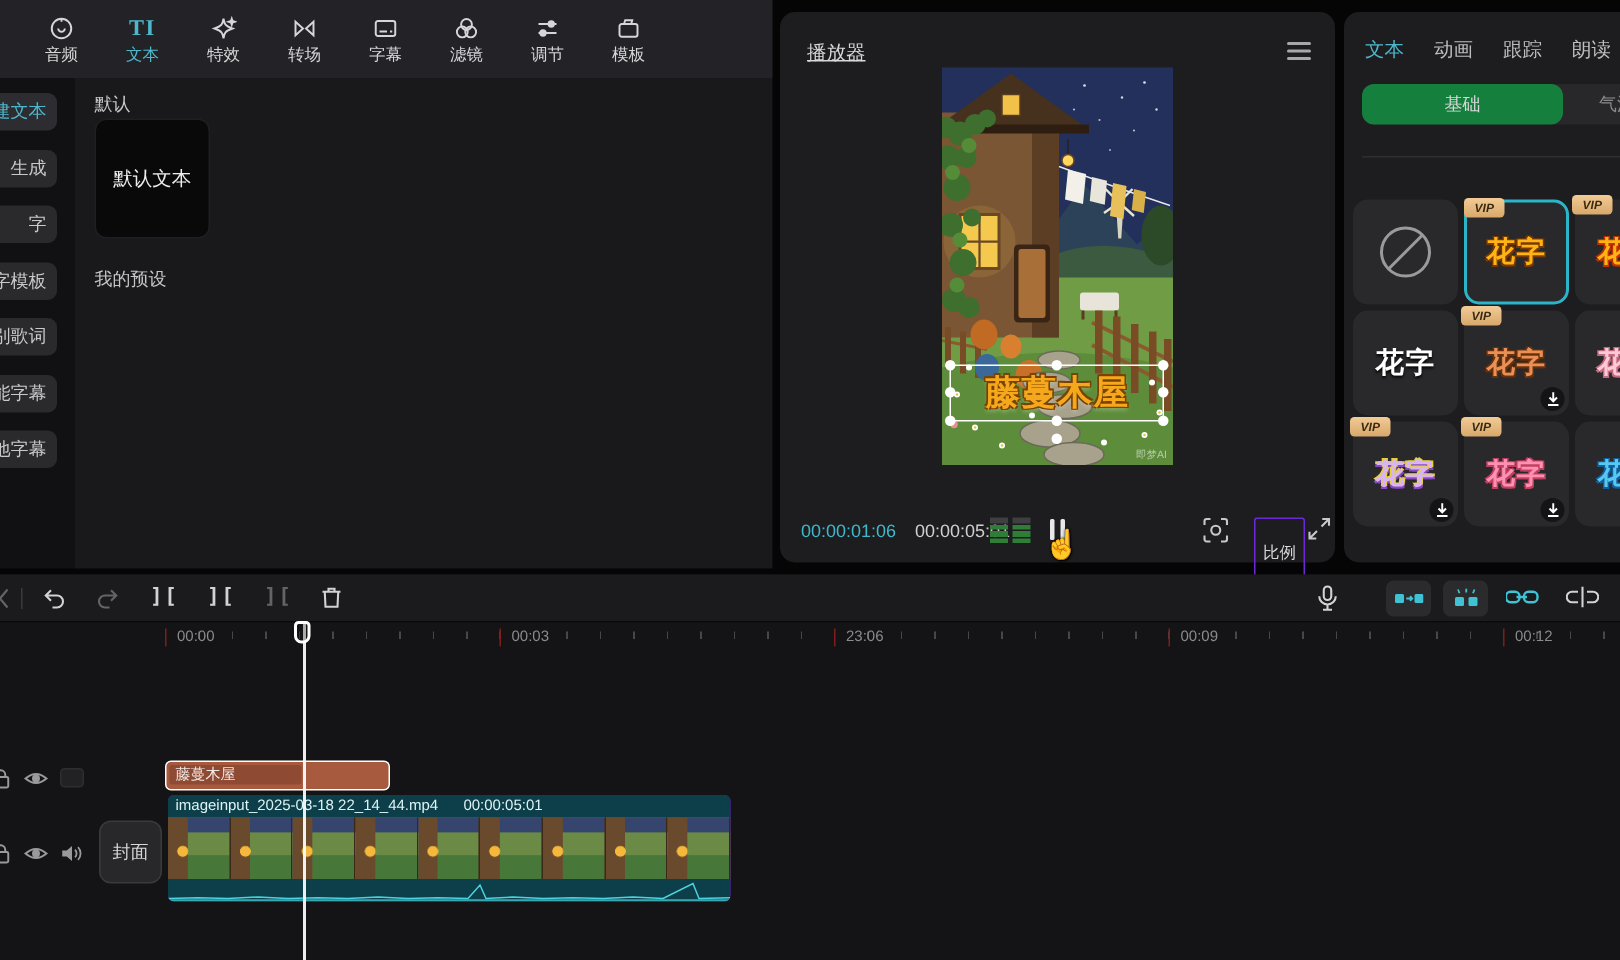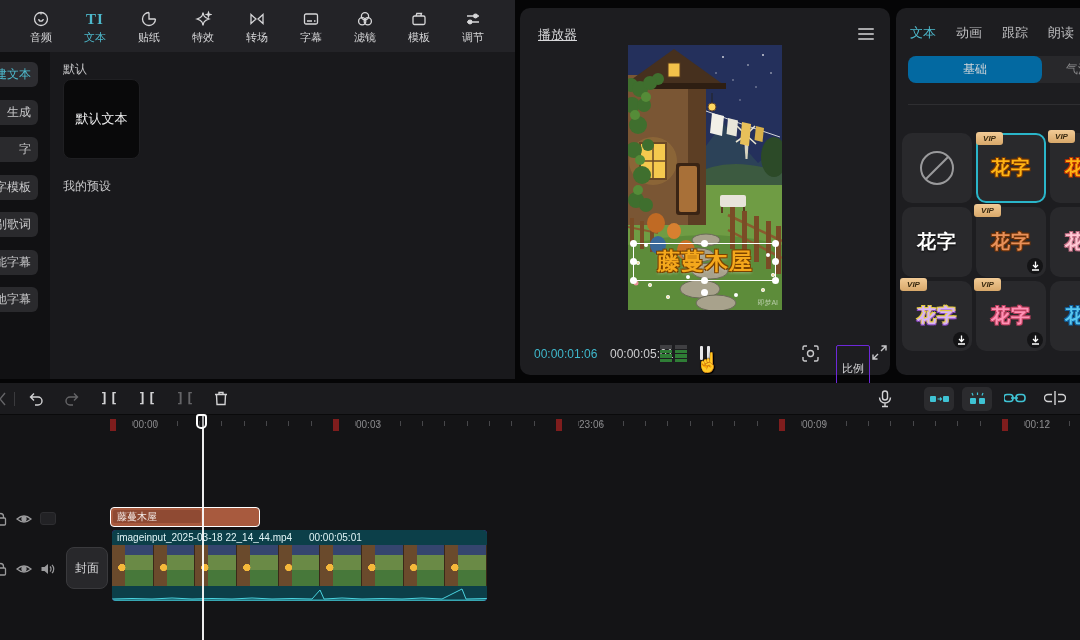--- a/index.html
+++ b/index.html
@@ -63,21 +63,21 @@
   .ratio-btn { position:absolute; left:316px; top:2px; border:1px solid #6d28d9; color:#d8d8da;
     font-size:11px; border-radius:2px; padding:15px 5px; cursor:pointer; }
 
   
   .stylep { position:absolute; left:896px; top:8px; width:184px; height:367px;
     background:#1d1d20; border-radius:10px 0 0 10px; overflow:hidden; }
   .sp-tab { position:absolute; top:16px; font-size:13px; color:#bdbdbf; cursor:pointer; }
   .sp-tab.active { color:#4db8cb; }
   .sp-seg { position:absolute; left:12px; top:48px; width:180px; height:27px;
     background:#28282b; border-radius:8px; }
-  .sp-seg-sel { position:absolute; left:0; top:0; width:134px; height:27px; background:#0369a1;
+  .sp-seg-sel { position:absolute; left:0; top:0; width:134px; height:27px; background:#15803d;
     border-radius:8px; color:#d8d8da; font-size:12px; display:flex; align-items:center;
     justify-content:center; cursor:pointer; }
   .sp-seg-alt { position:absolute; left:140px; top:0; width:60px; height:27px; color:#8a8a8c;
     font-size:12px; display:flex; align-items:center; justify-content:center; cursor:pointer; }
   .sp-div { position:absolute; left:12px; top:96px; width:172px; height:1px; background:#2e2e31; }
   .fz-tile { position:absolute; width:70px; height:70px; background:#29292c; border-radius:10px;
     display:flex; align-items:center; justify-content:center; cursor:pointer; }
   .fz-tile.selected { border:2px solid #2ab5c9; }
   .fz-label { font-size:19px; font-weight:800; letter-spacing:1px; }
   .fz-gold     { color:#ffb414; text-shadow:-1px -1px 0 #7a3800,1px -1px 0 #7a3800,-1px 1px 0 #7a3800,1px 1px 0 #7a3800; }
@@ -107,21 +107,21 @@
   .tl-ic.dim { opacity:.4; }
   .split-glyph { font-family:"DejaVu Sans Mono", monospace; font-size:14px; font-weight:bold;
     color:#d2d2d4; letter-spacing:1px; }
   .tl-divider { position:absolute; left:14px; top:9px; width:1px; height:14px; background:#3a3a3d; }
   .tgl-box { position:absolute; top:4px; width:30px; height:24px; background:#2b2b2e;
     border-radius:5px; display:flex; align-items:center; justify-content:center; cursor:pointer; }
   .ruler { position:absolute; left:0; top:33px; width:1080px; height:18px; }
   .ruler-ticks { position:absolute; left:110px; top:5px; right:0; height:5px;
     background:repeating-linear-gradient(90deg,#47474a 0 1px,transparent 1px 22.3px); }
   .ruler-lb { position:absolute; top:3px; font-size:10px; color:#8b8b8d;
-    border-left:6px solid #7f1d1d; padding-left:17px; line-height:12px; }
+    border-left:1px solid #7f1d1d; padding-left:7px; line-height:12px; }
   .track-icons { position:absolute; display:flex; gap:8px; align-items:center; }
   .empty-toggle { width:16px; height:13px; background:#222225; border:1px solid #2e2e31; border-radius:3px; }
   .cover-btn { position:absolute; left:66px; top:164px; width:42px; height:42px;
     background:#28282b; border:1px solid #3a3a3d; border-radius:8px; color:#d8d8da; font-size:12px;
     display:flex; align-items:center; justify-content:center; cursor:pointer; }
   .text-clip { position:absolute; left:110px; top:124px; width:150px; height:20px;
     background:#a85a3e; border:1.5px solid #fff; border-radius:4px; cursor:pointer; overflow:hidden; }
   .text-clip .tc-inner { position:absolute; left:2px; top:2px; width:88px; height:13px;
     background:#8f4a33; border-radius:2px; color:#f2e8e4; font-size:10px; line-height:13px;
     padding-left:4px; }
@@ -157,28 +157,20 @@
       </span>
       <span class="tb-lb">音频</span>
     </div>
     <div class="tb-item active">
       <span class="tb-ic ti-glyph">TI</span>
       <span class="tb-lb">文本</span>
     </div>
     <div class="tb-item">
       <span class="tb-ic">
         <svg width="18" height="18">
-            <path d="M15.5 9 a6.5 6.5 0 1 1 -6.5 -6.5 M15.5 9 L9 9 L9 2.5"></path>
-          </svg>
-      </span>
-      <span class="tb-lb">贴纸</span>
-    </div>
-    <div class="tb-item">
-      <span class="tb-ic">
-        <svg width="18" height="18">
             <path d="M9 2.5 C9.6 6 10 7.2 15 9 C10 10.8 9.6 12 9 15.5 C8.4 12 8 10.8 3 9 C8 7.2 8.4 6 9 2.5 Z M14.5 2.5 l.5 1.5 l1.5 .5 l-1.5 .5 l-.5 1.5 l-.5 -1.5 l-1.5 -.5 l1.5 -.5 Z"></path>
           </svg>
       </span>
       <span class="tb-lb">特效</span>
     </div>
     <div class="tb-item">
       <span class="tb-ic">
         <svg width="18" height="18">
             <path d="M3 4.5 L8 9 L3 13.5 Z M15 4.5 L10 9 L15 13.5 Z"></path>
           </svg>
@@ -200,35 +192,35 @@
             <circle cx="9" cy="6.3" r="3.6"></circle>
             <circle cx="6.2" cy="11.3" r="3.6"></circle>
             <circle cx="11.8" cy="11.3" r="3.6"></circle>
           </svg>
       </span>
       <span class="tb-lb">滤镜</span>
     </div>
     <div class="tb-item">
       <span class="tb-ic">
         <svg width="18" height="18">
-            <rect x="3" y="6" width="12" height="8.5" rx="1.5"></rect>
-            <path d="M6 6 L6.8 3.5 L11.5 3.5 L10.8 6"></path>
-          </svg>
-      </span>
-      <span class="tb-lb">模板</span>
+            <path d="M3 6 h12 M3 12 h12"></path>
+            <circle cx="11.5" cy="6" r="1.8" fill="#d6d6d8"></circle>
+            <circle cx="6" cy="12" r="1.8" fill="#d6d6d8"></circle>
+          </svg>
+      </span>
+      <span class="tb-lb">调节</span>
     </div>
     <div class="tb-item">
       <span class="tb-ic">
         <svg width="18" height="18">
-            <path d="M3 6 h12 M3 12 h12"></path>
-            <circle cx="11.5" cy="6" r="1.8" fill="#d6d6d8"></circle>
-            <circle cx="6" cy="12" r="1.8" fill="#d6d6d8"></circle>
-          </svg>
-      </span>
-      <span class="tb-lb">调节</span>
+            <rect x="3" y="6" width="12" height="8.5" rx="1.5"></rect>
+            <path d="M6 6 L6.8 3.5 L11.5 3.5 L10.8 6"></path>
+          </svg>
+      </span>
+      <span class="tb-lb">模板</span>
     </div>
   </div>
 
   <div class="sidebar">
     <div class="sb-pill active" style="top:10px;">
         <span>建文本</span>
       </div>
     <div class="sb-pill" style="top:48px;">
         <span>生成</span>
       </div>

